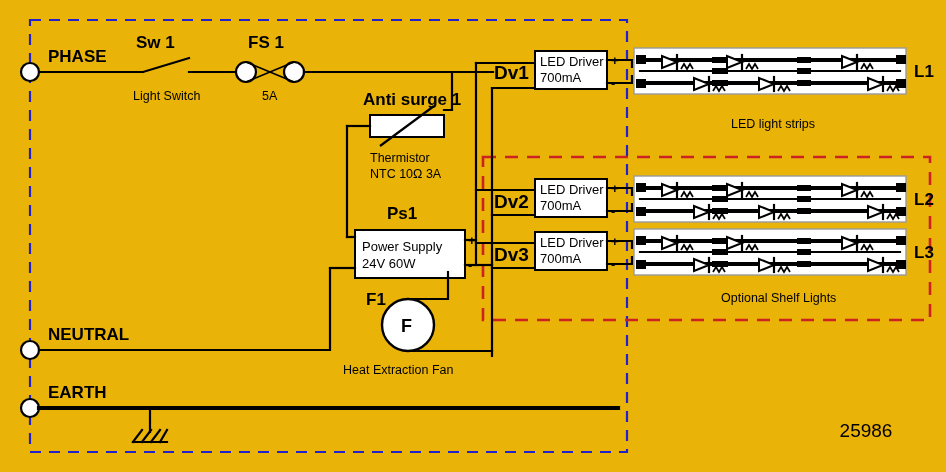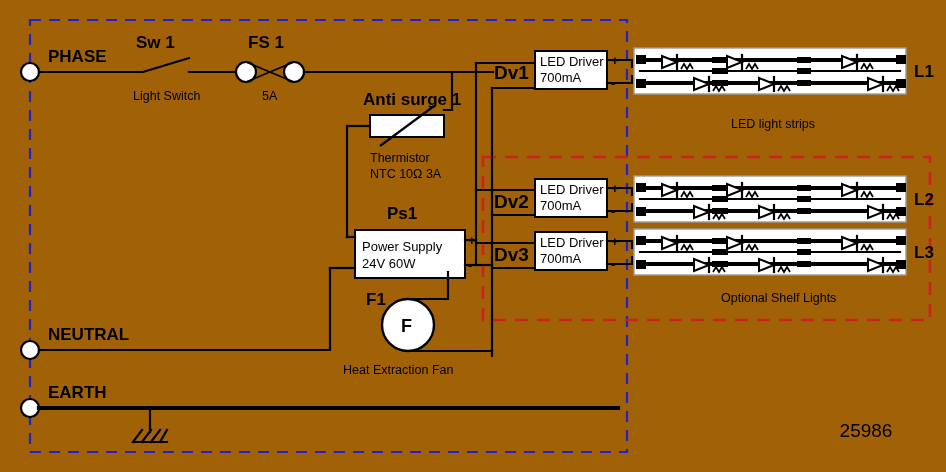--- a/index.html
+++ b/index.html
@@ -5,21 +5,21 @@
 <style>
   html, body {
     margin: 0;
     padding: 0;
     background: #ffffff;
   }
   #diagram-root {
     position: relative;
     width: 946px;
     height: 472px;
-    background: #a16207;
+    background: #eab308;
     font-family: "Liberation Sans", sans-serif;
     overflow: hidden;
   }
   svg.diagram-canvas {
     position: absolute;
     top: 0;
     left: 0;
     width: 946px;
     height: 472px;
   }

